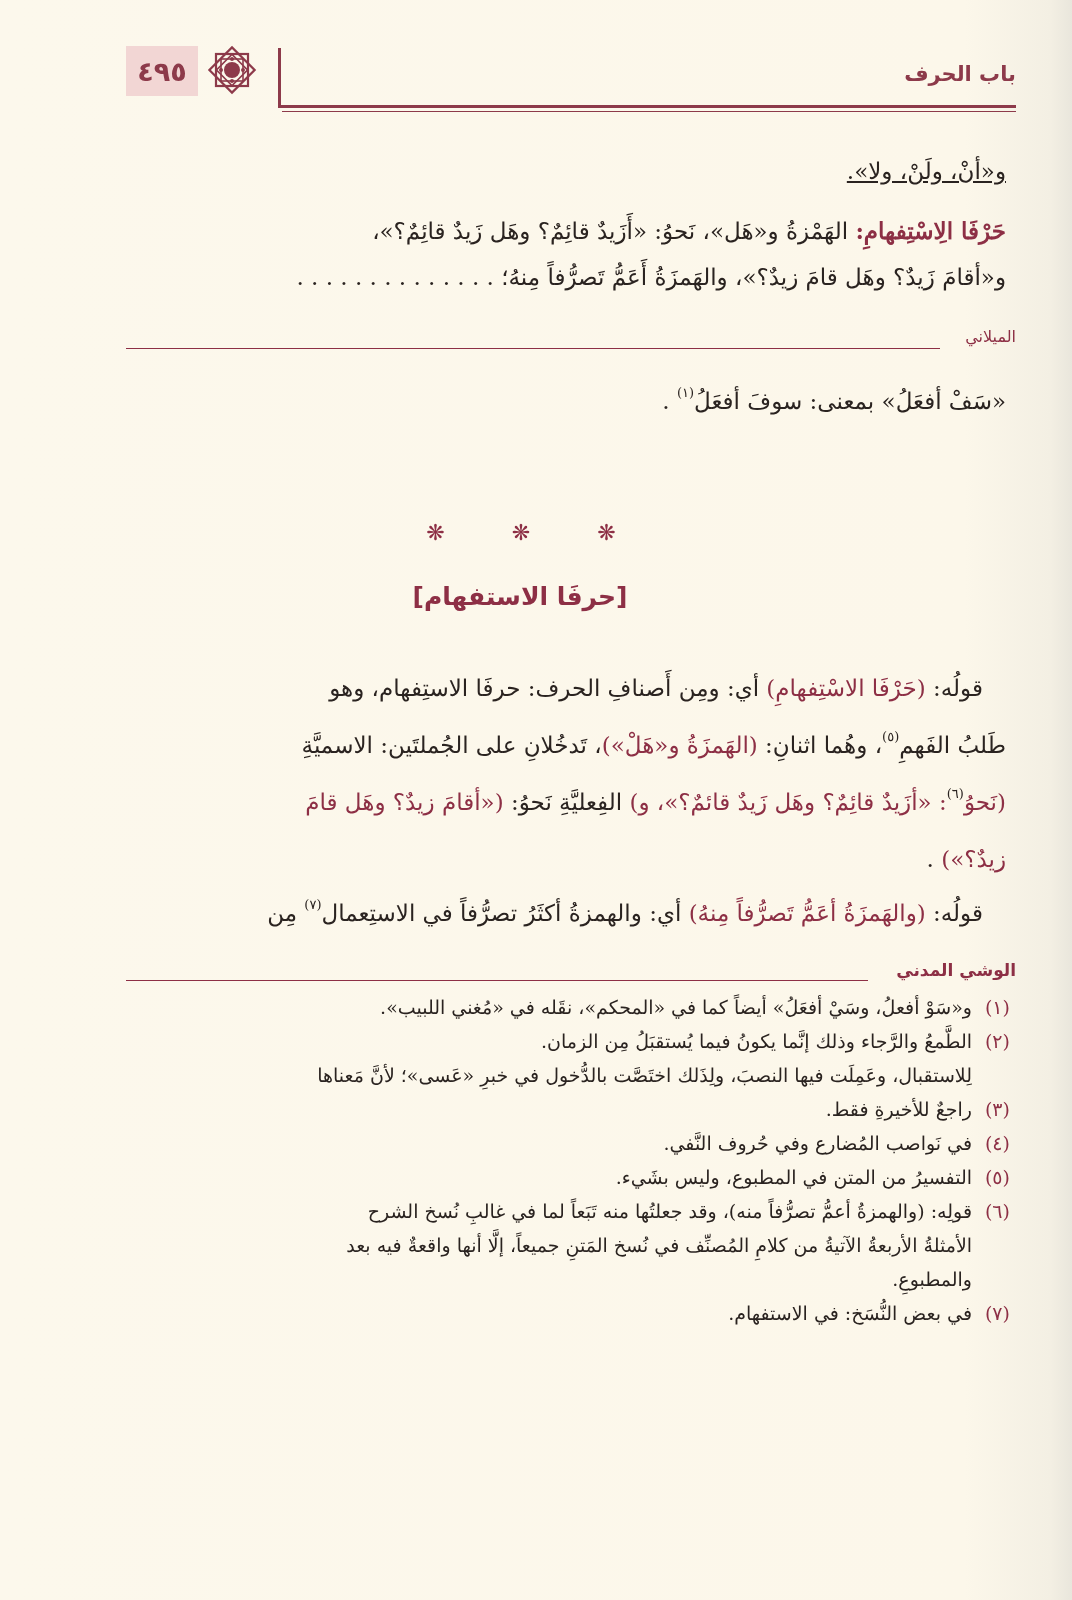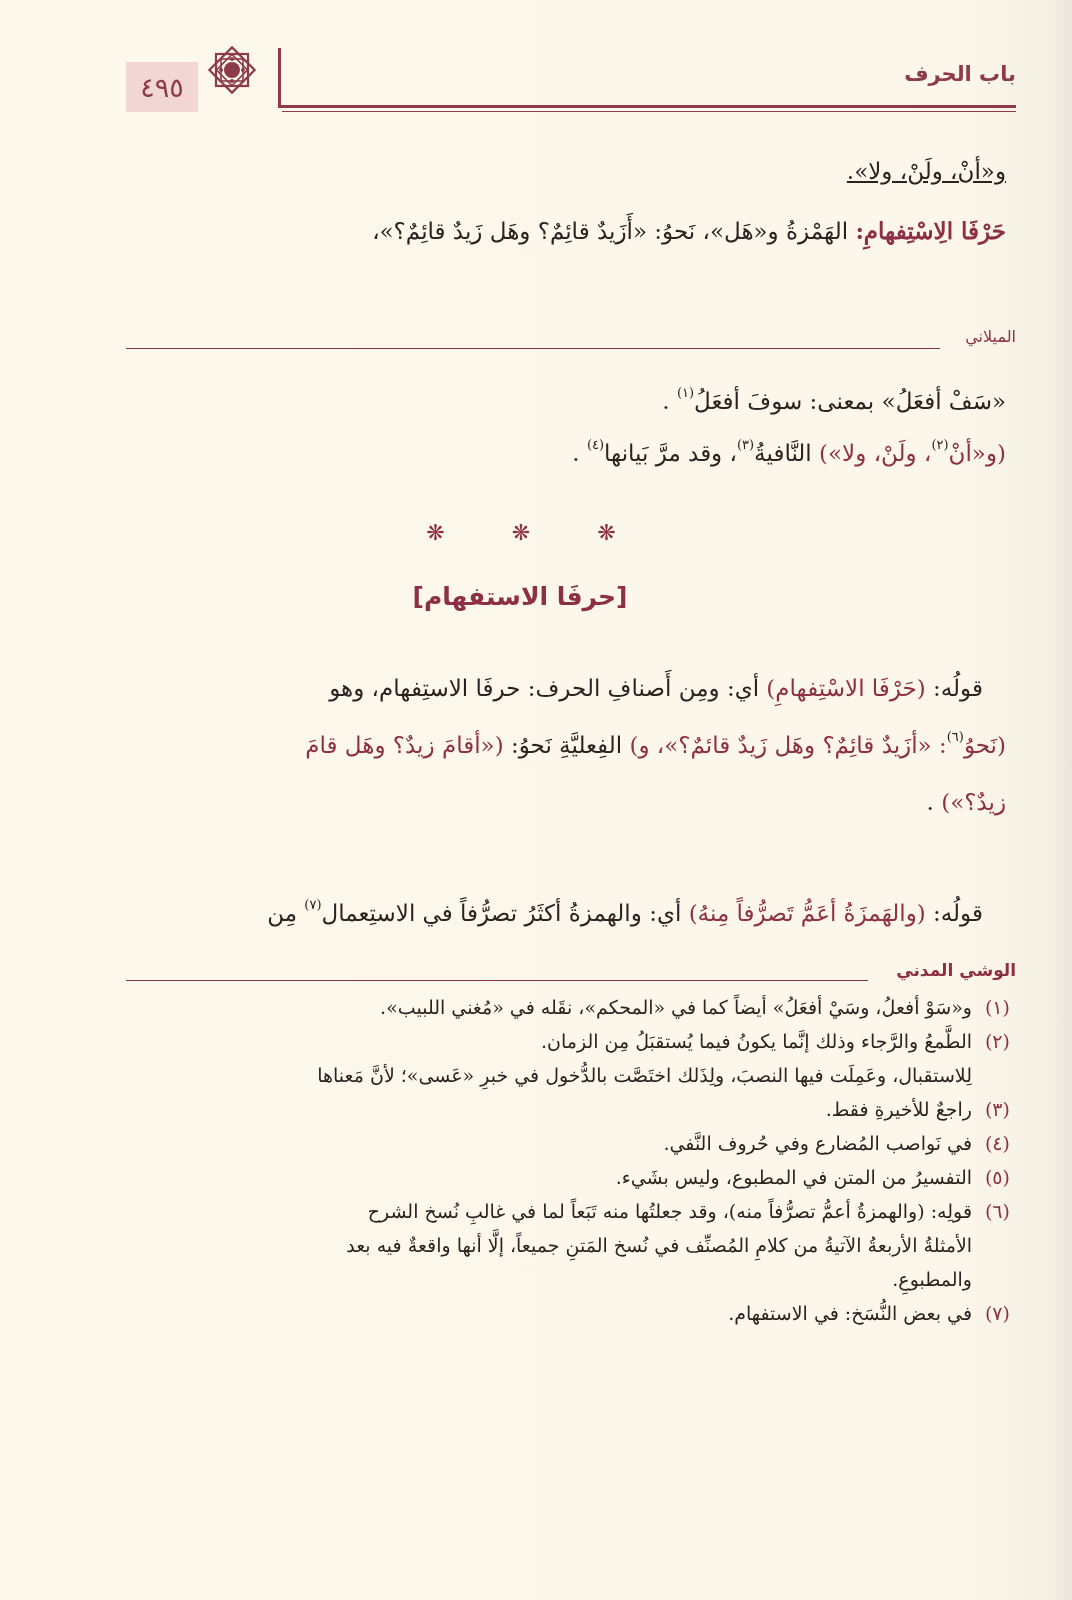--- a/index.html
+++ b/index.html
@@ -25,26 +25,26 @@
   
   .header {
     position: absolute;
     top: 38px;
     left: 126px;
     width: 890px;
     height: 72px;
   }
   .page-number-box {
     position: absolute;
-    left: 0; top: 24px;
+    left: 0; top: 8px;
     width: 72px; height: 50px;
     background: #f2d6d4;
     color: #8d3a4a;
     font-family: "DejaVu Sans", sans-serif;
-    font-weight: normal;
+    font-weight: bold;
     font-size: 27px;
     display: flex; align-items: center; justify-content: center;
     direction: rtl;
   }
   .ornament {
     position: absolute;
     left: 78px; top: 4px;
     width: 56px; height: 56px;
   }
   .header-rule-vertical {
@@ -214,38 +214,37 @@
     <div class="header-rule-bottom"></div>
     <div class="header-rule-bottom-thin"></div>
     <div class="running-title">باب الحرف</div>
   </div>
 
   <div class="text-block matn-1">
     <span class="line">و«أنْ، ولَنْ، ولا».</span>
   </div>
   <div class="text-block matn-2">
     <span class="line"><span class="red bold">حَرْفَا الِاسْتِفهامِ:</span><span> الهَمْزةُ و«هَل»، نَحوُ: «أَزَيدٌ قائِمٌ؟ وهَل زَيدٌ قائِمٌ؟»،</span></span>
+    <span class="line">و«أقامَ زَيدٌ؟ وهَل قامَ زيدٌ؟»، والهَمزَةُ أَعَمُّ تَصرُّفاً مِنهُ؛ . . . . . . . . . . . . . .</span>
   </div>
 
   <div class="commentator-label">الميلاني</div>
   <div class="commentator-rule"></div>
 
   <div class="text-block sharh-1">
     <span class="line"><span>«سَفْ أفعَلُ» بمعنى: سوفَ أفعَلُ</span><sup>(١)</sup> <span>.</span></span>
   </div>
-  <div class="text-block sharh-2">
-    <span class="line"><span class="red">(و«أنْ</span><sup>(٢)</sup><span class="red">، ولَنْ، ولا»)</span><span> النَّافيةُ</span><sup>(٣)</sup><span>، وقد مرَّ بَيانها</span><sup>(٤)</sup> <span>.</span></span>
-  </div>
 
   <div class="stars">❋ ❋ ❋</div>
 
   <div class="section-title">[حرفَا الاستفهام]</div>
 
   <div class="text-block sharh-3" style="line-height:57px;">
     <span class="line"> <span>قولُه: </span><span class="red">(حَرْفَا الاسْتِفهامِ)</span><span> أي: ومِن أَصنافِ الحرف: حرفَا الاستِفهام، وهو</span></span>
+    <span class="line"><span>طَلبُ الفَهمِ</span><sup>(٥)</sup><span>، وهُما اثنانِ: </span><span class="red">(الهَمزَةُ و«هَلْ»)</span><span>، تَدخُلانِ على الجُملتَين: الاسميَّةِ</span></span>
     <span class="line"><span class="red">(نَحوُ</span><sup>(٦)</sup><span class="red">: «أزَيدٌ قائِمٌ؟ وهَل زَيدٌ قائمٌ؟»، و)</span><span> الفِعليَّةِ نَحوُ: </span><span class="red">(«أقامَ زيدٌ؟ وهَل قامَ</span></span>
     <span class="line"><span class="red">زيدٌ؟»)</span> <span>.</span></span>
   </div>
   <div class="text-block sharh-4">
     <span class="line"> <span>قولُه: </span><span class="red">(والهَمزَةُ أعَمُّ تَصرُّفاً مِنهُ)</span><span> أي: والهمزةُ أكثَرُ تصرُّفاً في الاستِعمال</span><sup>(٧)</sup><span> مِن</span></span>
   </div>
 
   <div class="footnote-label">الوشي المدني</div>
   <div class="footnote-rule"></div>
 

